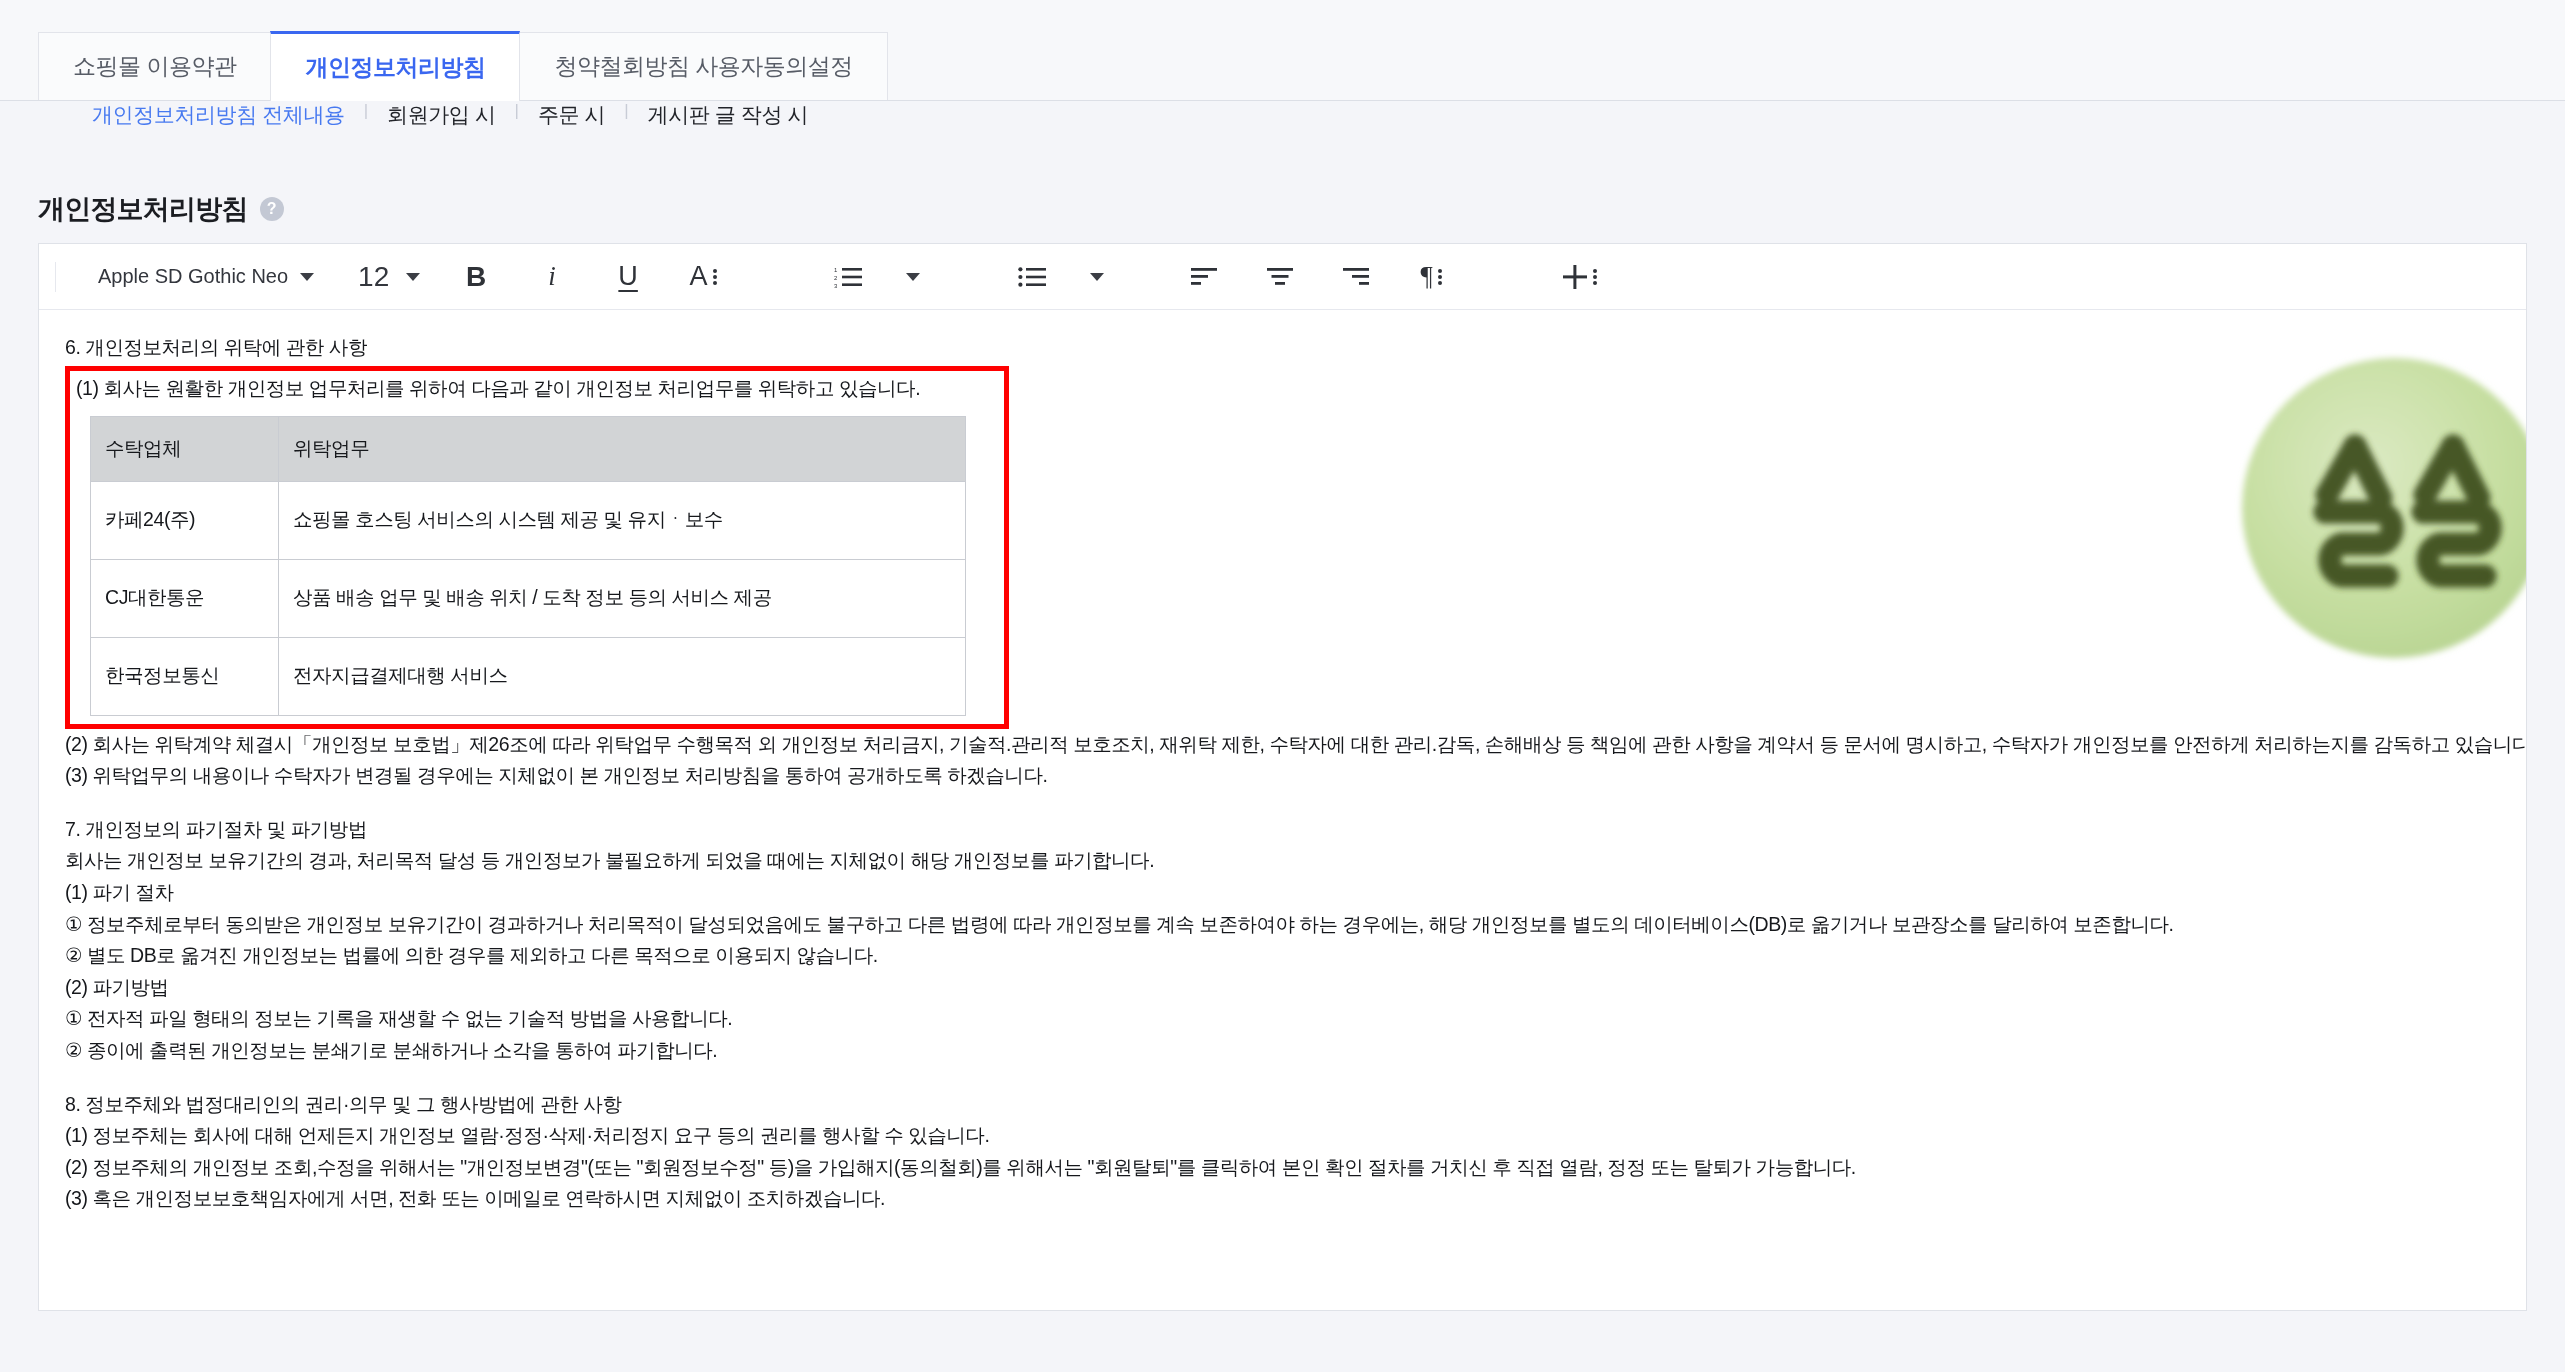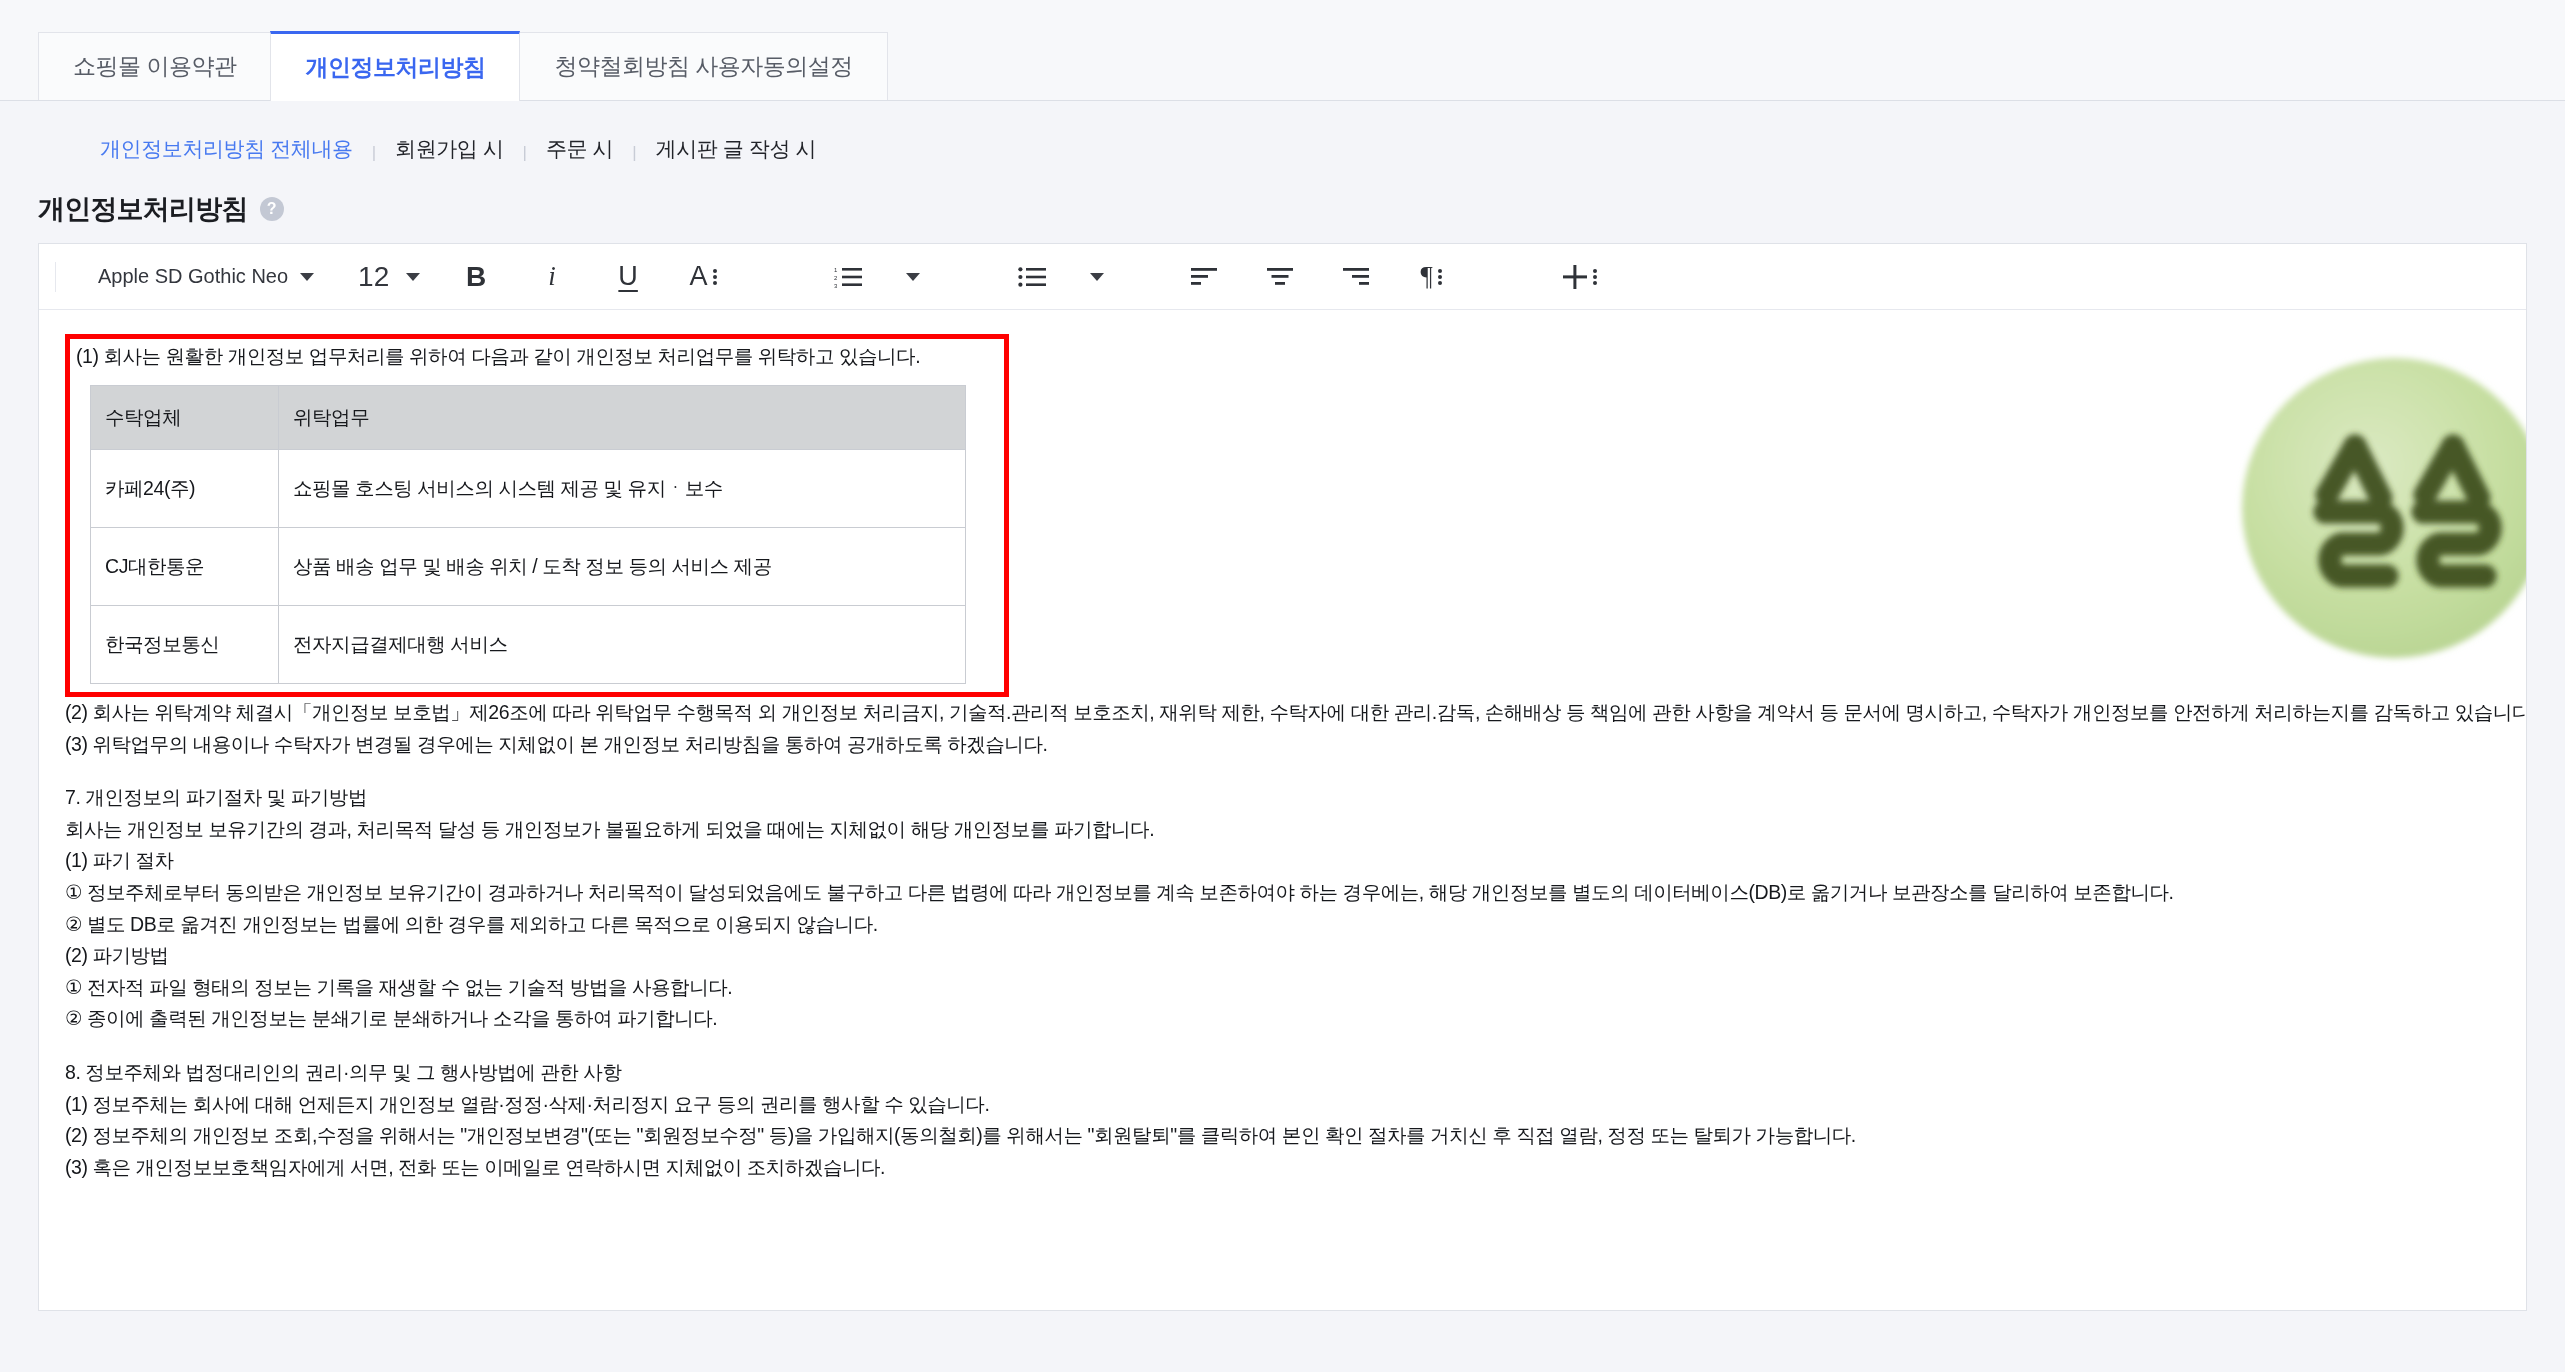--- a/index.html
+++ b/index.html
@@ -47,25 +47,24 @@
     position: relative;
     z-index: 3;
     height: 70px;
     margin-bottom: -1px;
   }
 
   
   .subnav {
     height: 62px;
     display: flex;
-    align-items: flex-end;
+    align-items: flex-start;
     padding-left: 92px;
     background: #f4f5f9;
     font-size: 21px;
-    margin-left: 8px;
   }
   .subnav a {
     color: #22242a;
     text-decoration: none;
     letter-spacing: -0.4px;
     cursor: pointer;
     white-space: nowrap;
   }
   .subnav a.active { color: #4779f0; }
   .subnav .sep {
@@ -376,20 +375,21 @@
         <path d="M126 96 L152 148"></path>
         <path d="M96 162 h56 a17 17 0 0 1 0 32 h-40 a17 17 0 0 0 0 32 h46"></path>
 
         <path d="M196 145 L224 96"></path>
         <path d="M224 96 L250 148"></path>
         <path d="M194 162 h56 a17 17 0 0 1 0 32 h-40 a17 17 0 0 0 0 32 h46"></path>
       </g>
       <text x="-999" y="-999">쓸쓸</text>
     </svg>
 
+    <div class="doc-line doc-h">6. 개인정보처리의 위탁에 관한 사항</div>
 
     <div class="redbox">
       <div class="doc-line">(1) 회사는 원활한 개인정보 업무처리를 위하여 다음과 같이 개인정보 처리업무를 위탁하고 있습니다.</div>
 
       <table class="deleg">
         <colgroup>
             <col class="c1">
             <col>
           </colgroup>
         <thead>

